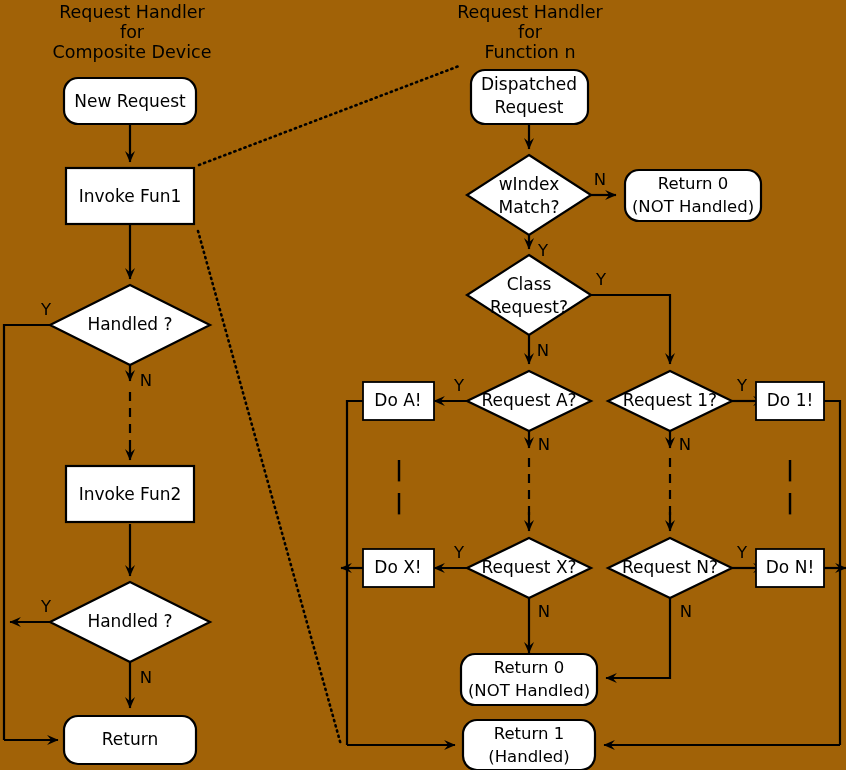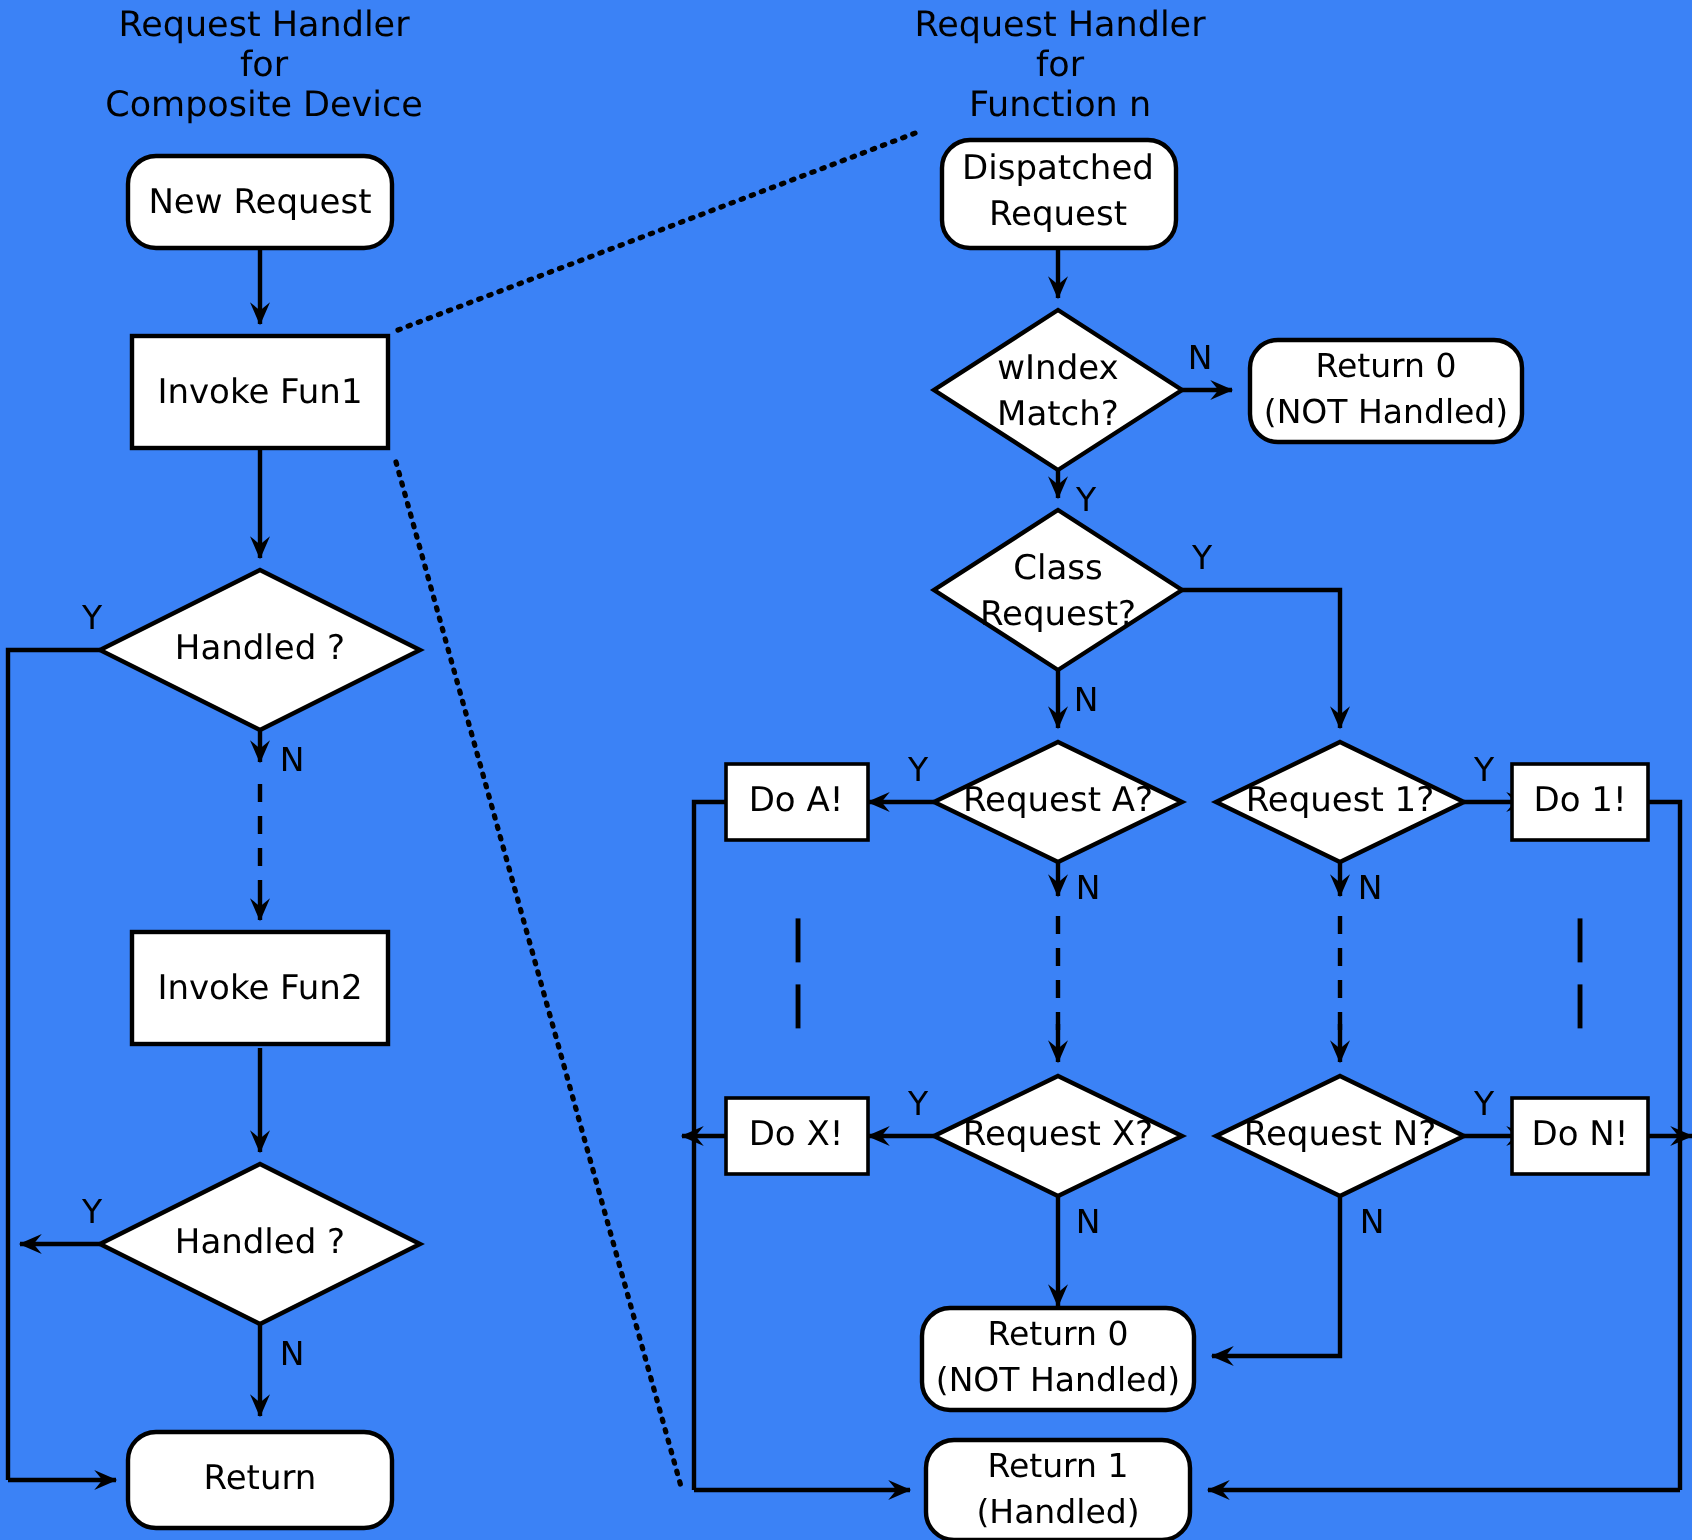--- a/index.html
+++ b/index.html
@@ -4,21 +4,21 @@
 <style>
   html, body {
     margin: 0;
     padding: 0;
     background: #ffffff;
   }
   #stage {
     position: relative;
     width: 846px;
     height: 770px;
-    background: #3b82f6;
+    background: #a16207;
     font-family: "DejaVu Sans", "Liberation Sans", sans-serif;
     overflow: hidden;
   }
   svg.diagram {
     position: absolute;
     left: 0;
     top: 0;
     width: 846px;
     height: 770px;
   }

